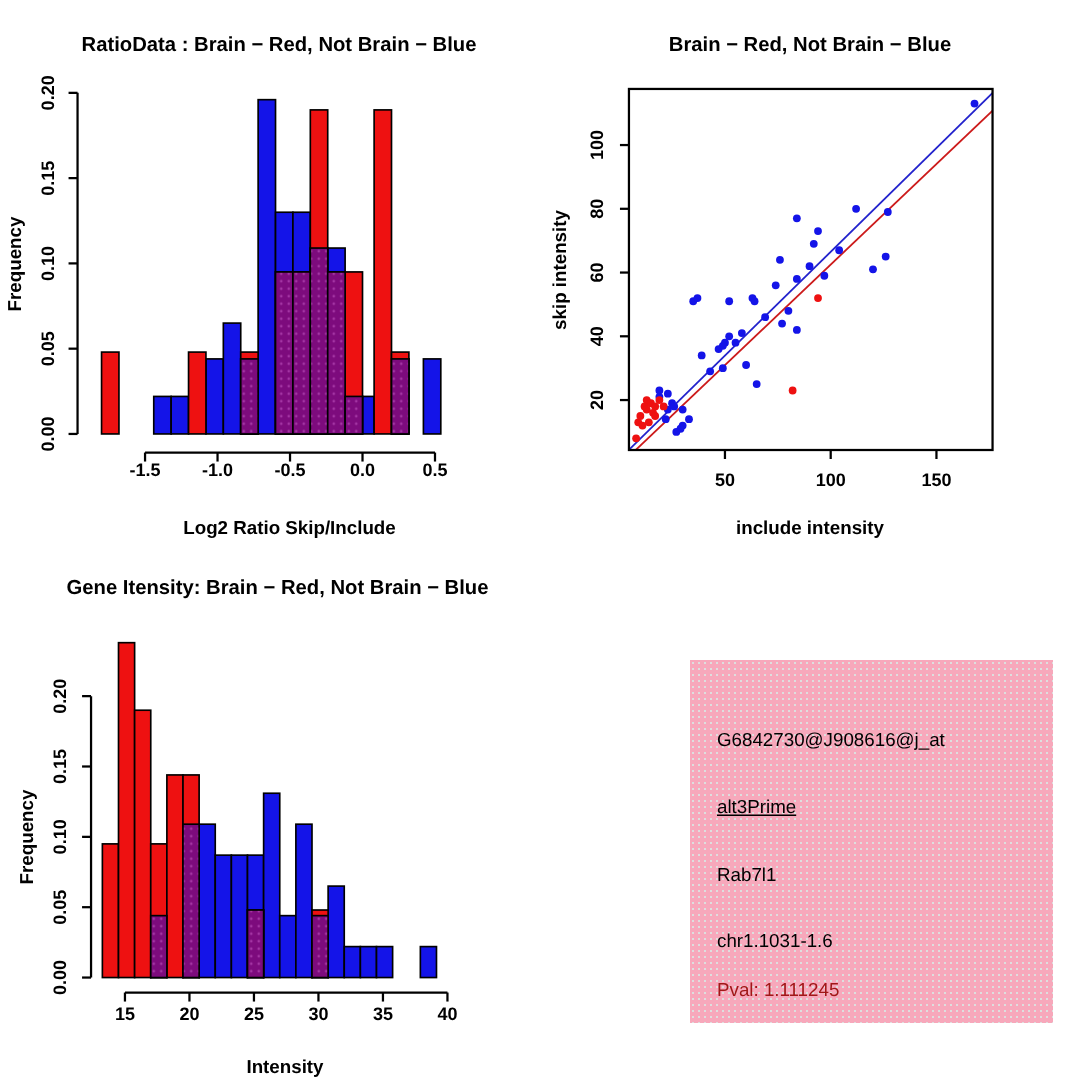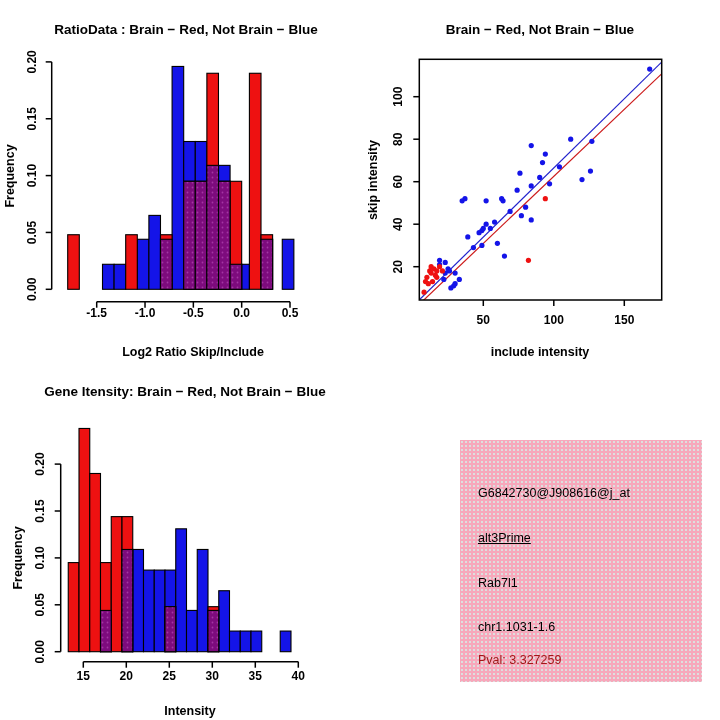--- a/index.html
+++ b/index.html
@@ -245,15 +245,15 @@
         <rect x="165" y="606.676" width="10.75" height="45.024" fill="url(#purp-dots)" class="bar"></rect>
         <rect x="208" y="610.428" width="10.75" height="41.27200000000005" fill="url(#purp-dots)" class="bar"></rect>
       </g>
   </svg>
 
   <div class="info-box">
     <div class="info-line l0" style="color: rgb(0, 0, 0);">G6842730@J908616@j_at</div>
     <div class="info-line l1" style="color: rgb(0, 0, 0);">alt3Prime</div>
     <div class="info-line l2" style="color: rgb(0, 0, 0);">Rab7l1</div>
     <div class="info-line l3" style="color: rgb(0, 0, 0);">chr1.1031-1.6</div>
-    <div class="info-line l4" style="color: rgb(160, 24, 24);">Pval: 3.327259</div>
+    <div class="info-line l4" style="color: rgb(160, 24, 24);">Pval: 1.111245</div>
   </div>
 </div>
 
 </body></html>

